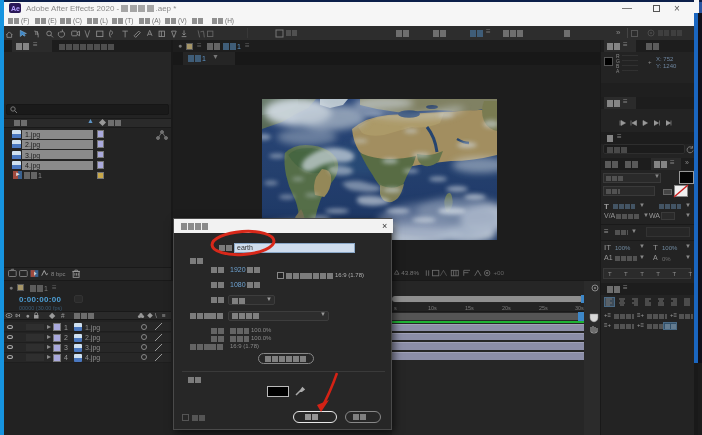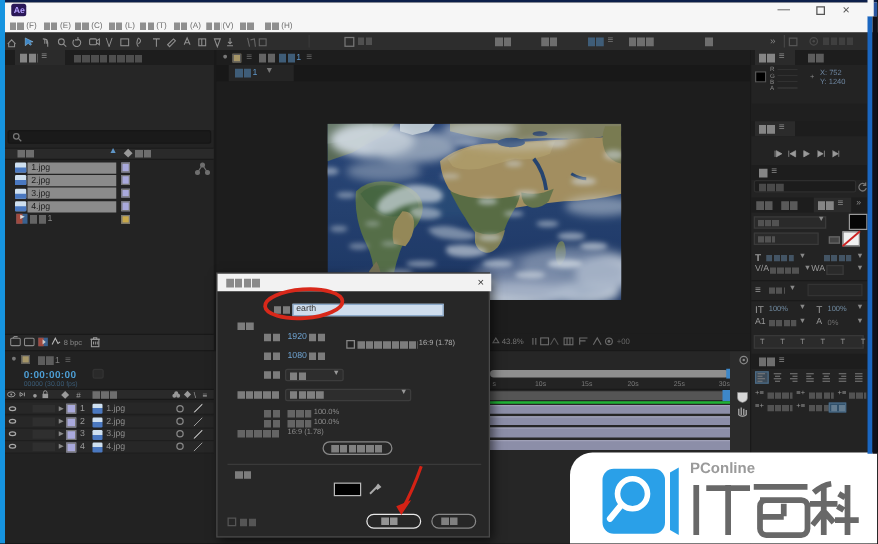--- a/index.html
+++ b/index.html
@@ -20,20 +20,21 @@
 .trow .sw2{left:151px;top:1px;width:7px;height:7px;background:linear-gradient(135deg,transparent 45%,#999 45%,#999 55%,transparent 55%);}
 </style></head>
 <body>
 <div id="root">
 
 <div class="abs" style="left:0;top:0;width:702px;height:2px;background:#0c1f4a;"></div>
 <div class="abs" style="left:0;top:2px;width:702px;height:24px;background:#f6f6f6;"></div>
 
 <div class="abs" style="left:9px;top:3px;width:12px;height:10px;background:#2a1857;border-radius:2px;"></div>
 <div class="txt" style="left:11px;top:4.5px;font-size:7px;color:#b5a1ff;font-weight:bold;">Ae</div>
+<div class="txt" style="left:26px;top:4px;font-size:8px;color:#8a8a8a;">Adobe After Effects 2020 - <span class="ph" style="display:inline-block;width:34px;height:7px;background:repeating-linear-gradient(90deg,#a5a5a5 0 7px,transparent 7px 8.5px);vertical-align:-1px;"></span>.aep *</div>
 
 <div class="txt" style="left:622px;top:2px;font-size:10px;color:#555;">—</div>
 <div class="abs" style="left:653px;top:5px;width:7px;height:7px;border:1px solid #555;"></div>
 <div class="txt" style="left:674px;top:3px;font-size:10px;color:#555;">×</div>
 
 <div class="zh" style="left:8px;top:17.5px;width:12px;height:6.5px;--c:#8f8f8f;--w:5px;--p:6px;"></div>
     <div class="txt" style="left:21px;top:17px;font-size:6.5px;color:#6f6f6f;">(F)</div>
 <div class="zh" style="left:35px;top:17.5px;width:12px;height:6.5px;--c:#8f8f8f;--w:5px;--p:6px;"></div>
     <div class="txt" style="left:48px;top:17px;font-size:6.5px;color:#6f6f6f;">(E)</div>
 <div class="zh" style="left:60px;top:17.5px;width:12px;height:6.5px;--c:#8f8f8f;--w:5px;--p:6px;"></div>
@@ -626,34 +627,19 @@
   <div class="abs" style="left:8px;top:195px;width:6.5px;height:6.5px;border:1px solid #555;"></div>
   <div class="zh" style="left:18px;top:196px;width:13px;height:6px;--c:#555;--w:6px;--p:7px;"></div>
 </div>
 
 <svg class="abs" style="left:0;top:0;pointer-events:none;" width="702" height="435">
   <ellipse cx="243" cy="243" rx="31" ry="11.5" fill="none" stroke="#d8281a" stroke-width="3" transform="rotate(-4 243 243)"></ellipse>
   <path d="M337 373 Q330 393 321 409" fill="none" stroke="#d42215" stroke-width="2.5"></path>
   <path d="M321 412 l8 -12 l-12 5 z" fill="#d42215"></path>
 </svg>
 
-<div class="abs" id="wm" style="left:456px;top:362px;width:246px;height:73px;background:#fff;border-top-left-radius:18px;">
-  <svg width="246" height="73" style="position:absolute;left:0;top:0;">
-    <rect x="26" y="13" width="50" height="52" rx="9" fill="#2aa0e8"></rect>
-    <circle cx="50" cy="33" r="12" fill="none" stroke="#fff" stroke-width="4.5"></circle>
-    <path d="M41 42 L32 53" stroke="#fff" stroke-width="5" stroke-linecap="round"></path>
-    <path d="M80 16 l7 -4 v54 l-7 -4 z" fill="#2aa0e8"></path>
-    <text x="96" y="16" font-size="12" font-weight="bold" fill="#9a9a9a" font-family="Liberation Sans">PConline</text>
-    <g stroke="#686868" stroke-width="4.6" fill="none">
-      <path d="M101 26 V66"></path>
-      <path d="M109 28.5 H144 M126.5 26 V66"></path>
-      <path d="M147 27.5 H190 M152 38 H185 a5 5 0 0 1 5 5 V61 a5 5 0 0 1 -5 5 H157 a5 5 0 0 1 -5 -5 V43 a5 5 0 0 1 5 -5 M152 51.5 H171 M171 41 V51"></path>
-      <path d="M195 32 q7 -6 14 -7 M203 27 V66 M192 41 H214 M203 47 l-9 11 M203 47 l8 9 M222 26 V66 M215 33 l5 3 M214 43 l5 3 M212 54 H231"></path>
-    </g>
-  </svg>
-</div>
 
 <div class="abs" style="left:0;top:0;width:4px;height:435px;background:#1694e0;"></div>
 <div class="abs" style="left:694px;top:13px;width:4px;height:350px;background:#1a66c0;"></div>
 <div class="abs" style="left:698px;top:13px;width:4px;height:350px;background:#10101a;"></div>
 <div class="abs" style="left:694px;top:0;width:5px;height:13px;background:#f6f6f6;"></div>
 <div class="abs" style="left:699px;top:2px;width:3px;height:11px;background:#2a55a0;"></div>
 
 </div>
 </body></html>

